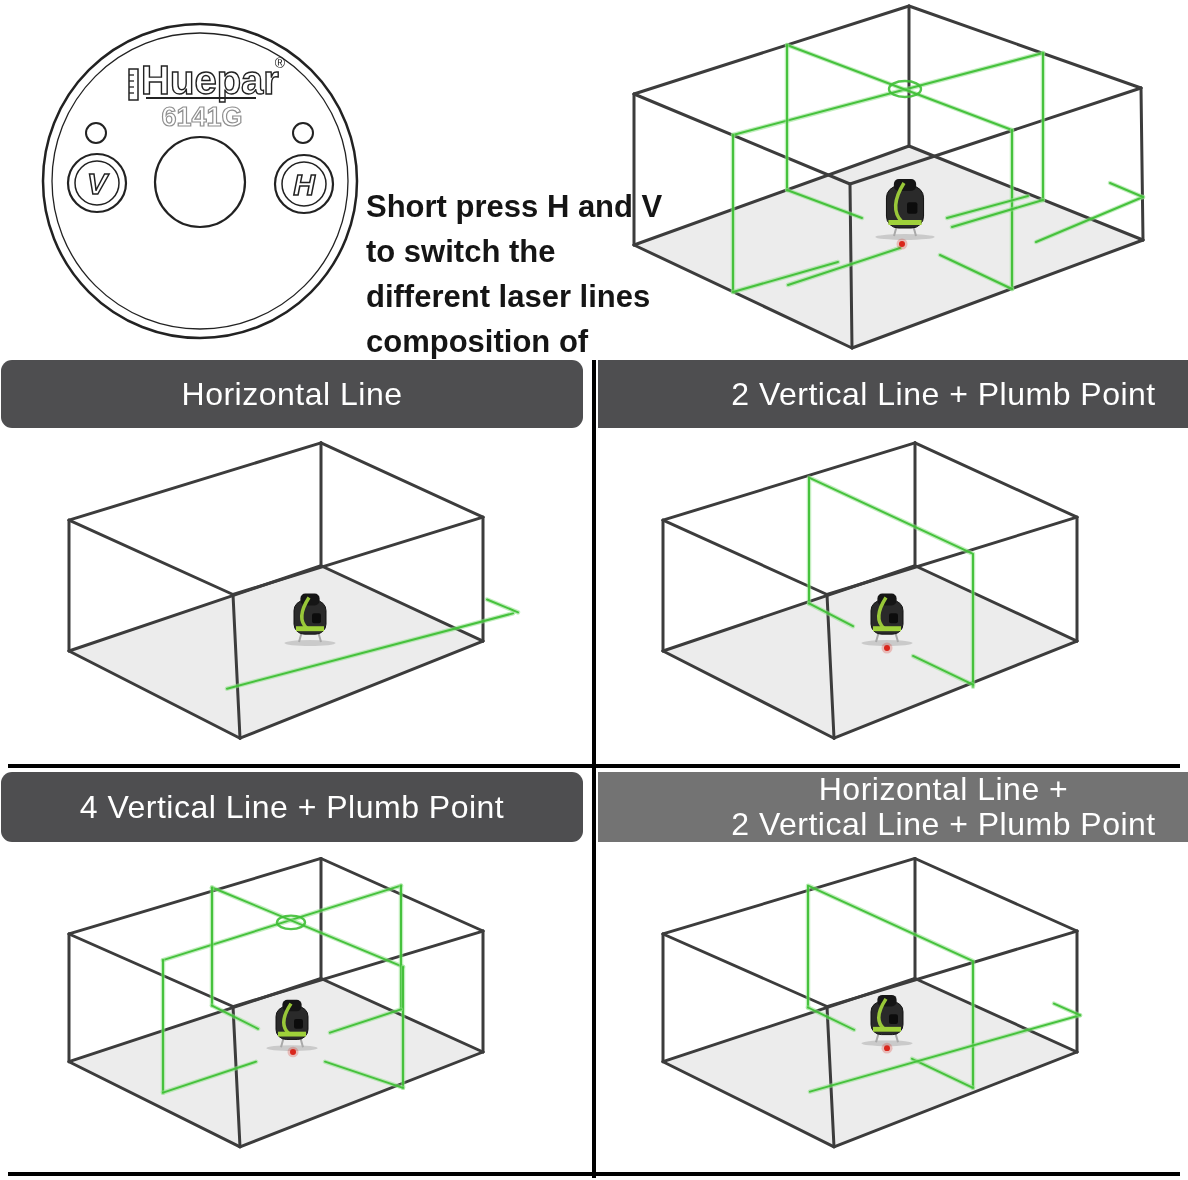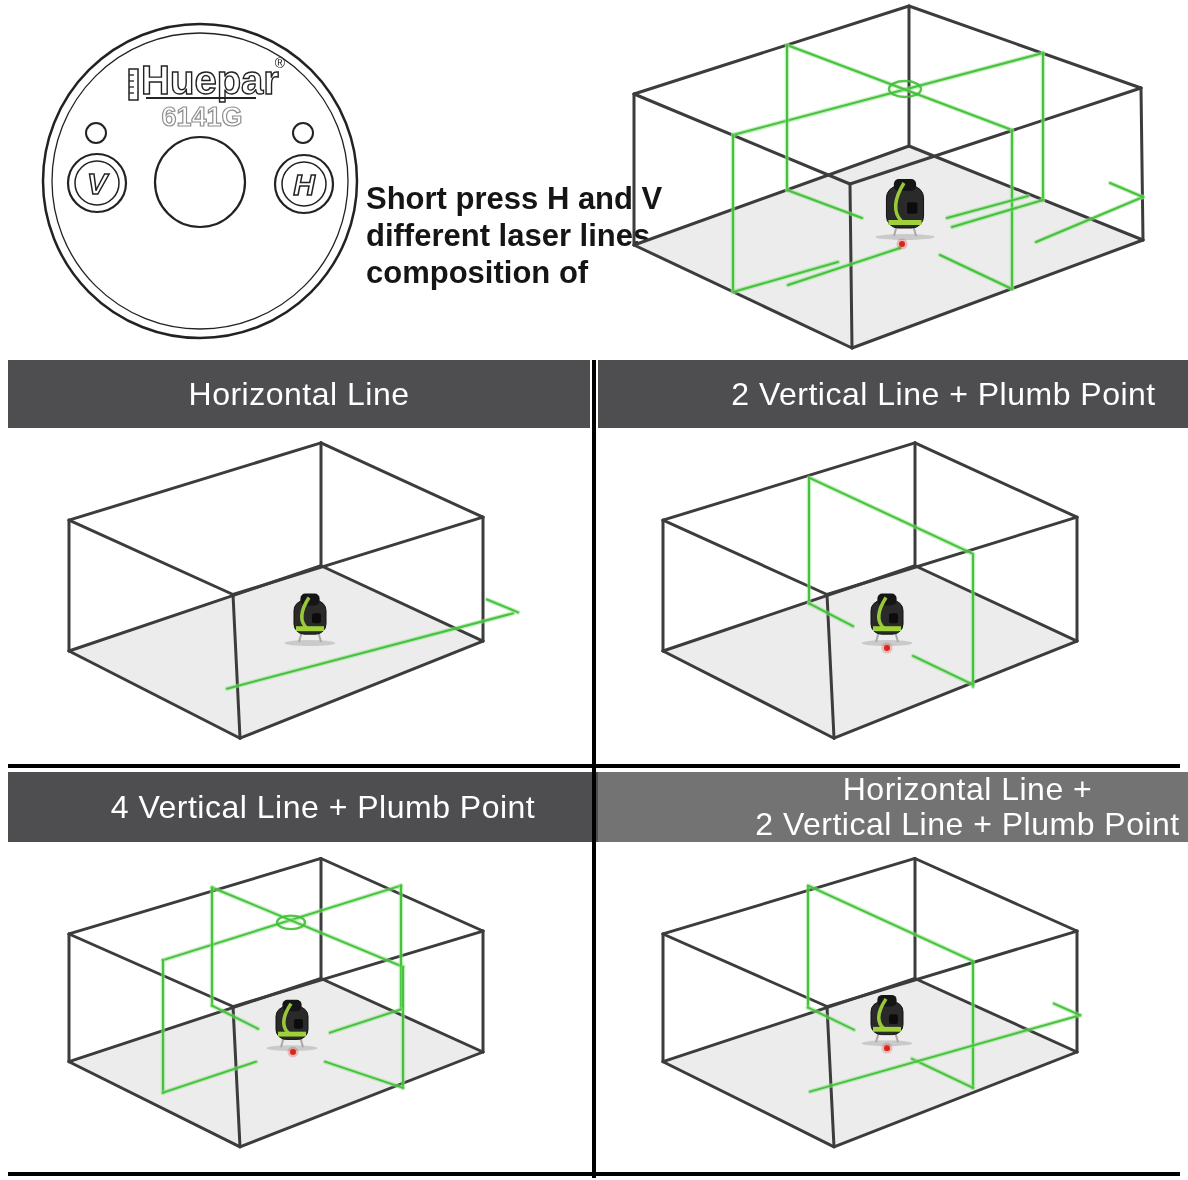--- a/index.html
+++ b/index.html
@@ -2,33 +2,33 @@
 <html><head>
 <meta charset="utf-8">
 <style>
   html,body{margin:0;padding:0;background:#fff;}
   .page{position:relative;width:1188px;height:1180px;background:#ffffff;
         font-family:Liberation Sans, sans-serif;overflow:hidden;}
   .top-section{position:absolute;left:0;top:0;width:1188px;height:360px;}
   #device-top{position:absolute;left:30px;top:12px;width:340px;height:330px;}
   .instruction{position:absolute;left:366px;top:180px;width:340px;
                font-size:31px;font-weight:bold;line-height:37px;color:#151515;}
-  .instruction span{display:block;white-space:nowrap;}
+  .instruction span{display:block;white-space:nowrap;margin-top:8px;}
   svg.room{position:absolute;display:block;}
   #room-hero{left:600px;top:0;width:588px;height:360px;}
   #room-p1{left:0;top:427px;width:594px;height:337px;}
   #room-p2{left:594px;top:427px;width:594px;height:337px;}
   #room-p3{left:0;top:843px;width:594px;height:329px;}
   #room-p4{left:594px;top:843px;width:594px;height:329px;}
   .header-bar{position:absolute;display:flex;flex-direction:column;justify-content:center;
               align-items:center;text-align:center;font-size:32px;line-height:35px;
               letter-spacing:0.5px;}
   .hb-r1{top:360px;height:68px;}
-  .hb-r2{top:772px;height:70px;padding-left:24px;}
-  .hb-left{left:8px;width:582px;}
+  .hb-r2{top:772px;height:70px;}
+  .hb-left{left:1px;width:582px;border-radius:11px;}
   .hb-right{left:598px;width:691px;text-align:right;}
   .divider{position:absolute;background:#000;}
   #vline{left:592px;top:360px;width:4px;height:818px;}
   #hline-mid{left:8px;top:764px;width:1172px;height:4px;}
   #hline-bottom{left:8px;top:1172px;width:1172px;height:4px;}
 </style>
 </head>
 <body>
 
 <div class="page">
@@ -59,20 +59,21 @@
       <g>
         <circle cx="274" cy="172" r="29" fill="#fff" stroke="#222" stroke-width="2.2"></circle>
         <circle cx="274" cy="172" r="22" fill="none" stroke="#222" stroke-width="1.5"></circle>
         <text x="274" y="183" font-size="30" font-weight="bold" font-style="italic" text-anchor="middle" fill="#ffffff" stroke="#222" stroke-width="1.5">H</text>
       </g>
       <circle cx="170" cy="170" r="45" fill="#fff" stroke="#222" stroke-width="2.2"></circle>
     </svg>
 
     <div class="instruction">
       <span>Short press H and V</span>
+      <span>to switch the</span>
       <span>different laser lines</span>
       <span>composition of</span>
     </div>
 
     <svg id="room-hero" class="room" viewBox="0 0 588 360">
         <polygon points="309,146 543,240 252,348 34,245" fill="#ececec"></polygon>
         <line x1="309" y1="6" x2="34" y2="94" stroke="#3c3c3c" stroke-width="3" stroke-linecap="round"></line>
         <line x1="34" y1="94" x2="250" y2="184" stroke="#3c3c3c" stroke-width="3" stroke-linecap="round"></line>
         <line x1="250" y1="184" x2="541" y2="88" stroke="#3c3c3c" stroke-width="3" stroke-linecap="round"></line>
         <line x1="541" y1="88" x2="309" y2="6" stroke="#3c3c3c" stroke-width="3" stroke-linecap="round"></line>

